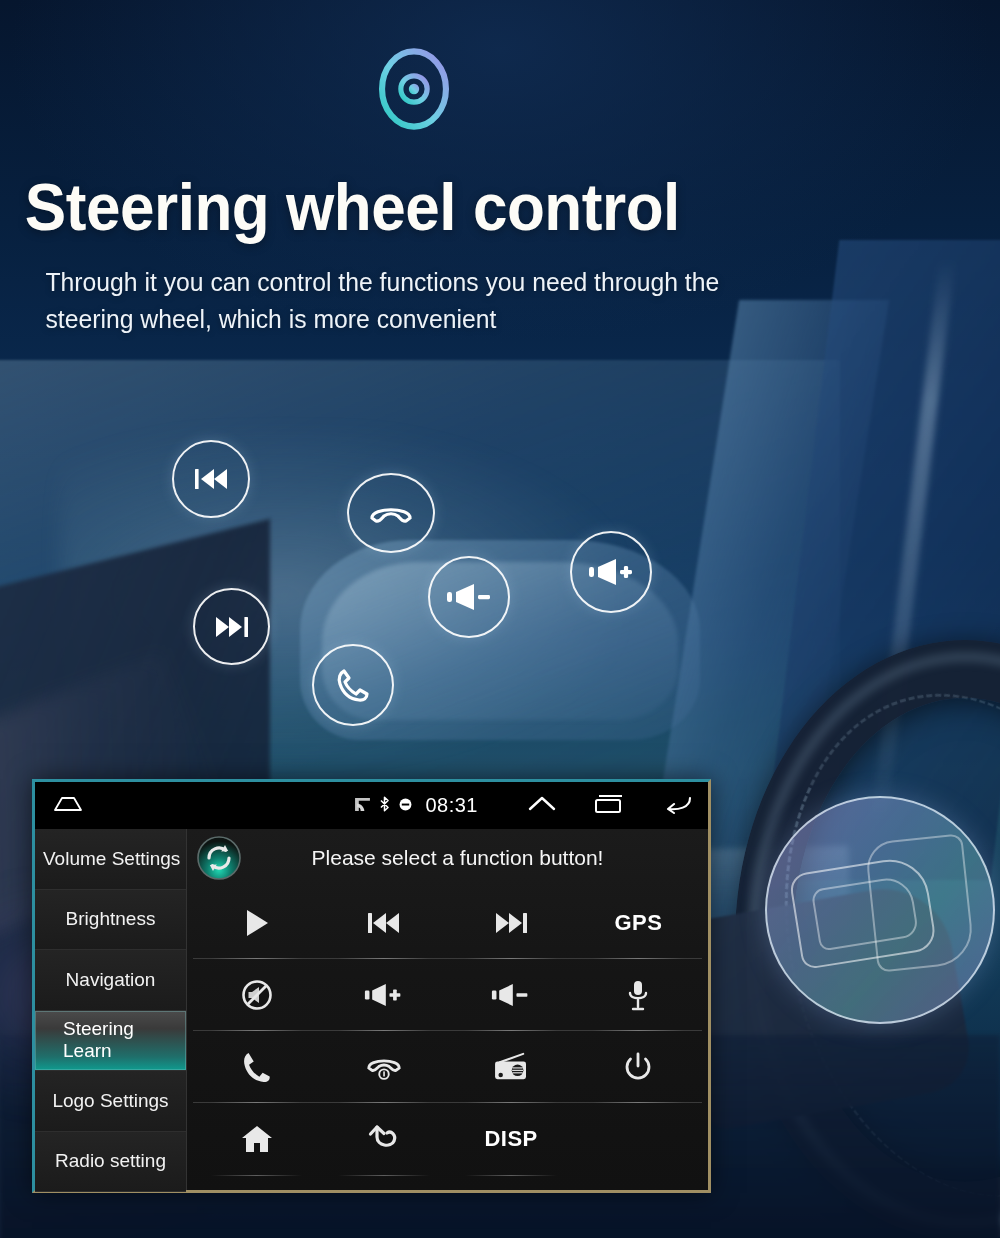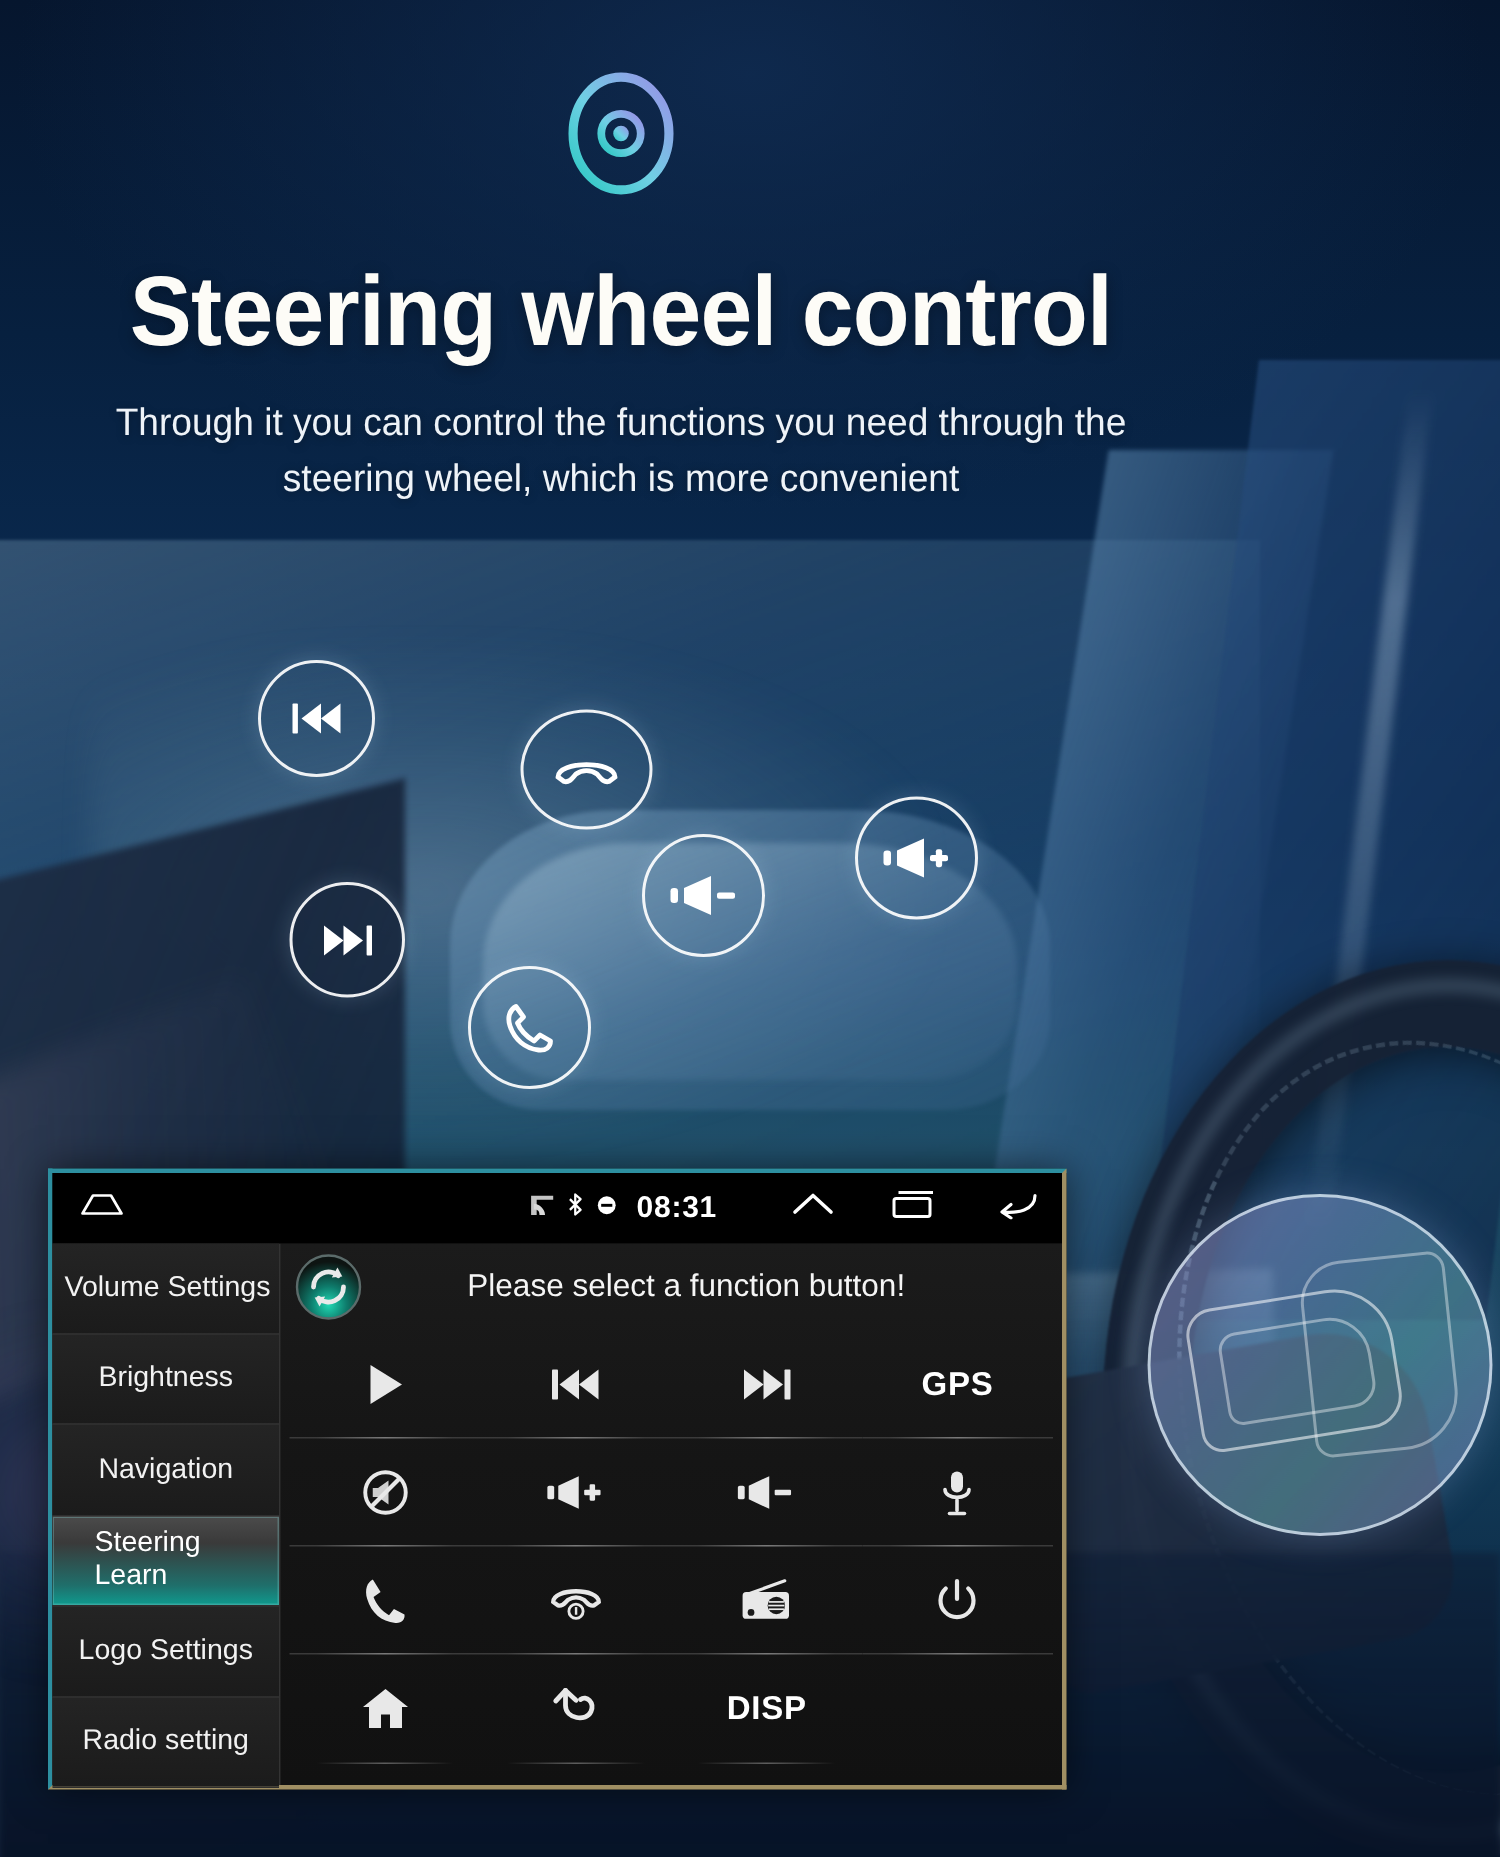--- a/index.html
+++ b/index.html
@@ -112,21 +112,21 @@
     background: linear-gradient(180deg, rgba(14,30,54,0.55) 0%, rgba(10,24,46,0.8) 55%, rgba(7,18,38,0.92) 100%);
     filter: blur(2px);
   }
   .glow-left {
     position:absolute; left:-80px; top:880px; width:280px; height:230px;
     background: radial-gradient(ellipse at 50% 50%, rgba(140,110,175,0.26) 0%, rgba(90,80,150,0.10) 45%, rgba(40,50,110,0) 75%);
     filter: blur(12px);
   }
 
   
-  .header { position:absolute; left:0; top:0; width:828px; text-align:center; }
+  .header { position:absolute; left:0; top:0; width:828px; }
 
   .logo-wrap { margin: 42px auto 0; width: 94px; height: 94px; }
 
   .page-title {
     margin-top: 38px;
     font-size: 66px;
     font-weight: 700;
     color: #fdfcf7;
     letter-spacing: -0.5px;
     font-family: "Liberation Sans Narrow", "Liberation Sans", sans-serif;
@@ -177,21 +177,21 @@
     background: #0d0d0d;
     box-shadow: 0 0 24px rgba(0,0,0,0.55);
   }
   .statusbar {
     position:relative; height: 47px; background:#000;
     display:flex; align-items:center; padding: 0 16px 0 18px;
   }
   .sb-spacer { flex: 1; }
   .sb-group { display:flex; align-items:center; gap: 9px; }
   .sb-time {
-    color:#fff; font-size:20px; font-weight:700; letter-spacing:0.5px;
+    color:#fff; font-size:20px; font-weight:400; letter-spacing:0.5px;
     margin: 0 10px 0 4px;
   }
   .sb-right { display:flex; align-items:center; gap: 38px; margin-left: 40px; }
 
   .device-body { display:flex; height: 361px; background:#131313; }
 
   .sidebar { width: 152px; background:#404040; border-right:1px solid #333; }
   .side-item {
     height: 60.5px;
     display:flex; align-items:center; justify-content:center;

